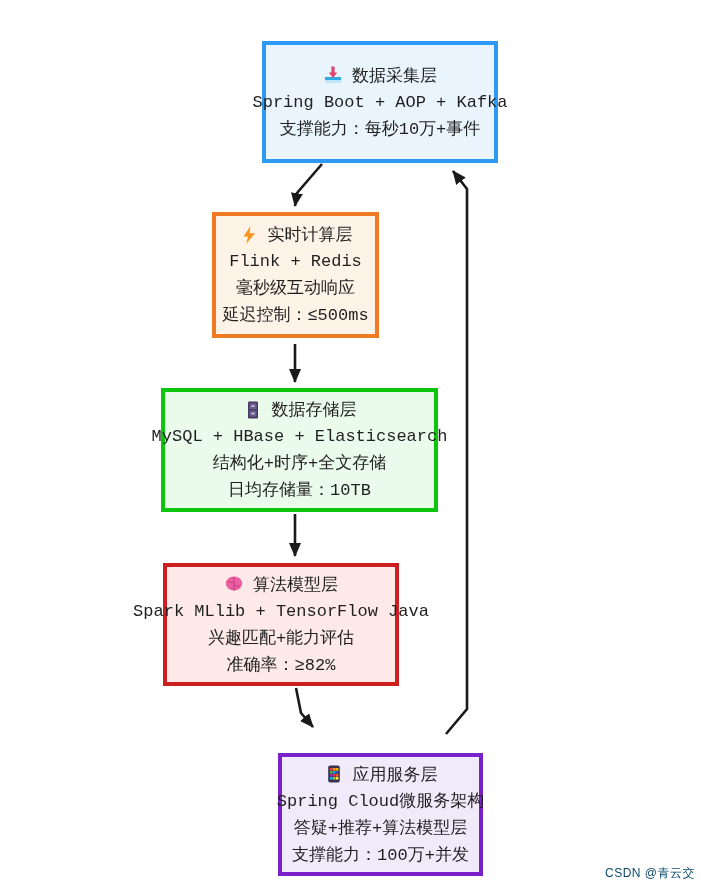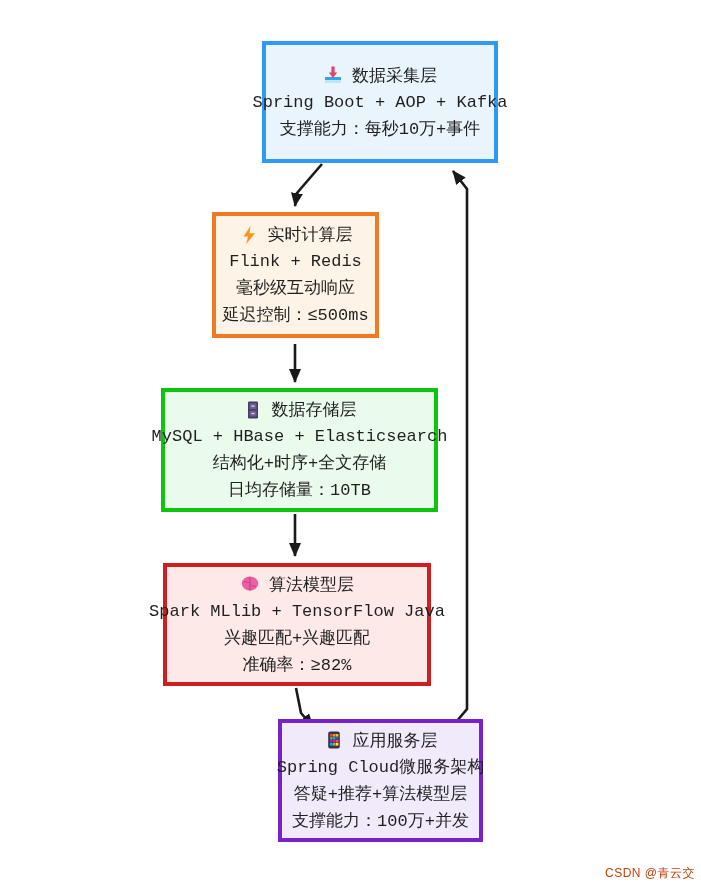--- a/index.html
+++ b/index.html
@@ -39,22 +39,22 @@
     justify-content: center;
     gap: 9px;
     line-height: 27px;
     text-align: center;
   }
   .node-title .icn { display: inline-block; width: 20px; height: 20px; flex: 0 0 auto; }
   .node-line { white-space: nowrap; font-family: Liberation Mono, monospace; }
   #node-0 { left: 262px; top: 41px;  width: 236px; height: 122px; }
   #node-1 { left: 212px; top: 212px; width: 167px; height: 126px; }
   #node-2 { left: 161px; top: 388px; width: 277px; height: 124px; }
-  #node-3 { left: 163px; top: 563px; width: 268px; height: 123px; }
-  #node-4 { left: 278px; top: 719px; width: 205px; height: 123px; }
+  #node-3 { left: 163px; top: 563px; width: 236px; height: 123px; }
+  #node-4 { left: 278px; top: 753px; width: 205px; height: 123px; }
   .watermark {
     position: absolute;
     right: 6px;
     bottom: 5px;
     font-size: 12px;
     letter-spacing: 0.5px;
   }
 </style>
 </head>
 <body>
@@ -128,21 +128,21 @@
         <svg viewBox="0 0 20 20" width="20" height="20">
           <ellipse cx="10" cy="9.5" rx="8.2" ry="7" fill="#ec5fa2"></ellipse>
           <path d="M10,3 C9,6 11,8 10,11 C9.4,13 10.4,15 10,16.3" stroke="#c93e82" stroke-width="1.2" fill="none"></path>
           <path d="M4,8 C6,7 7,9 9,8.4 M11,12 C13,11 14,13 16,12" stroke="#c93e82" stroke-width="1" fill="none"></path>
           <path d="M8,14.5 C9,16.5 11,16.5 12,14.8" fill="#ec5fa2" stroke="#c93e82" stroke-width="0.8"></path>
         </svg>
       </span>
       <span>算法模型层</span>
     </div>
     <div class="node-line">Spark MLlib + TensorFlow Java</div>
-    <div class="node-line">兴趣匹配+兴趣匹配</div>
+    <div class="node-line">兴趣匹配+能力评估</div>
     <div class="node-line">准确率：≥82%</div>
   </div>
 
   <div class="node" id="node-4" style="border-color: rgb(122, 34, 201); background: rgb(241, 234, 251);">
     <div class="node-title">
       <span class="icn">
         <svg viewBox="0 0 20 20" width="20" height="20">
           <rect x="4.2" y="1.5" width="11.6" height="17" rx="2" fill="#38324e"></rect>
           <rect x="6" y="4" width="2.6" height="2.6" fill="#f44336"></rect>
           <rect x="8.9" y="4" width="2.6" height="2.6" fill="#ff9800"></rect>
@@ -158,14 +158,14 @@
           <rect x="11.8" y="13" width="2.6" height="2.6" fill="#ffeb3b"></rect>
         </svg>
       </span>
       <span>应用服务层</span>
     </div>
     <div class="node-line">Spring Cloud微服务架构</div>
     <div class="node-line">答疑+推荐+算法模型层</div>
     <div class="node-line">支撑能力：100万+并发</div>
   </div>
 
-  <div class="watermark" style="color: #c2410c;">CSDN @青云交</div>
+  <div class="watermark" style="color: #0c4a6e;">CSDN @青云交</div>
 </div>
 
 </body></html>

